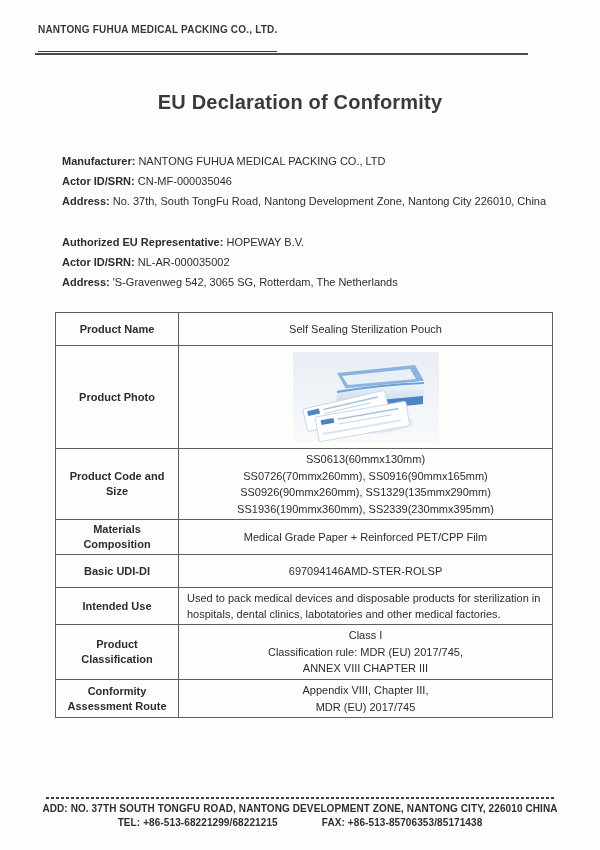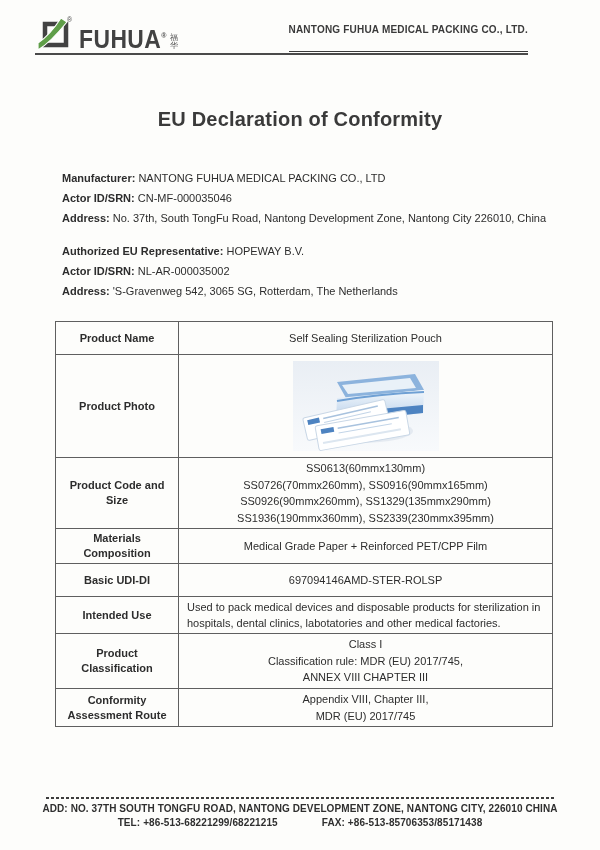--- a/index.html
+++ b/index.html
@@ -24,26 +24,26 @@
                 display:flex; align-items:flex-start; }
   .brand-reg { font-size:8px; font-weight:700; color:#4a4a4a; margin-top:-3px; }
   .brand-cn { display:flex; flex-direction:column; font-size:8px; line-height:8px;
               color:#4f4f4f; margin-left:-12px; padding-bottom:2px; }
   .company-name { font-size:10px; font-weight:700; color:#3a3a3a; letter-spacing:0.2px;
                   border-bottom:1.5px solid #3a3a3a; padding-bottom:16px; }
   .header-rule { height:2px; background:#4a4a4a; margin:1px 72px 0 35px; }
 
   
   .doc-title { text-align:center; font-size:20px; font-weight:700; color:#3a3a3a;
-               margin-top:53px; letter-spacing:0.2px; }
+               margin-top:36px; letter-spacing:0.2px; }
 
   
   .info-block { margin-left:62px; margin-right:40px; font-size:11px; line-height:20px; }
   .info-block.first { margin-top:37px; }
-  .info-block.second { margin-top:13px; }
+  .info-block.second { margin-top:21px; }
   .info-line b { font-weight:700; }
 
   
   table.spec { border-collapse:collapse; margin:20px 0 12px 55px; width:498px;
                font-size:11px; color:#2d2d2d; table-layout:fixed; }
   table.spec td { border:1px solid #5f5f5f; vertical-align:middle; }
   td.lbl { width:123px; text-align:center; font-weight:700; line-height:15px; padding:2px 8px; }
   td.val { text-align:center; line-height:16.5px; padding:2px 6px; }
   td.val.left { text-align:left; padding:2px 8px; line-height:16px; }
   tr.r-name  td { height:33px; }
@@ -62,37 +62,20 @@
     background-image:repeating-linear-gradient(90deg,#3c3c3c 0 3px,transparent 3px 5px); }
   .footer-line { font-size:10px; font-weight:700; color:#2f2f2f; line-height:14px; letter-spacing:0.1px; }
   .footer-contact { display:flex; justify-content:center; gap:44px; }
 </style>
 </head>
 <body>
 
 <div class="page">
 
   <div class="header">
-    <div class="logo">
-      <div class="logo-mark">
-        <svg width="38" height="38" viewBox="0 0 38 38">
-          <rect x="7" y="10" width="21" height="21" fill="none" stroke="#424242" stroke-width="4.5"></rect>
-          <path d="M0,36 Q13,28 29,8 L23,4 Q12,21 0,29 Z" fill="#5f9e48" stroke="#ffffff" stroke-width="1.2"></path>
-          <text x="29" y="8" font-size="7" fill="#4a4a4a">®</text>
-        </svg>
-      </div>
-      <div class="brand-text">
-        <span>FUHUA</span>
-        <span class="brand-reg">®</span>
-      </div>
-      <div class="brand-cn">
-        <span>福</span>
-        <span>华</span>
-      </div>
-    </div>
     <div class="company-name">NANTONG FUHUA MEDICAL PACKING CO., LTD.</div>
   </div>
   <div class="header-rule"></div>
 
   <div class="doc-title">EU Declaration of Conformity</div>
 
   <div class="info-block first">
     <div class="info-line"><b>Manufacturer:</b><span> NANTONG FUHUA MEDICAL PACKING CO., LTD</span></div>
     <div class="info-line"><b>Actor ID/SRN:</b><span> CN-MF-000035046</span></div>
     <div class="info-line"><b>Address:</b><span> No. 37th, South TongFu Road, Nantong Development Zone, Nantong City 226010, China</span></div>

